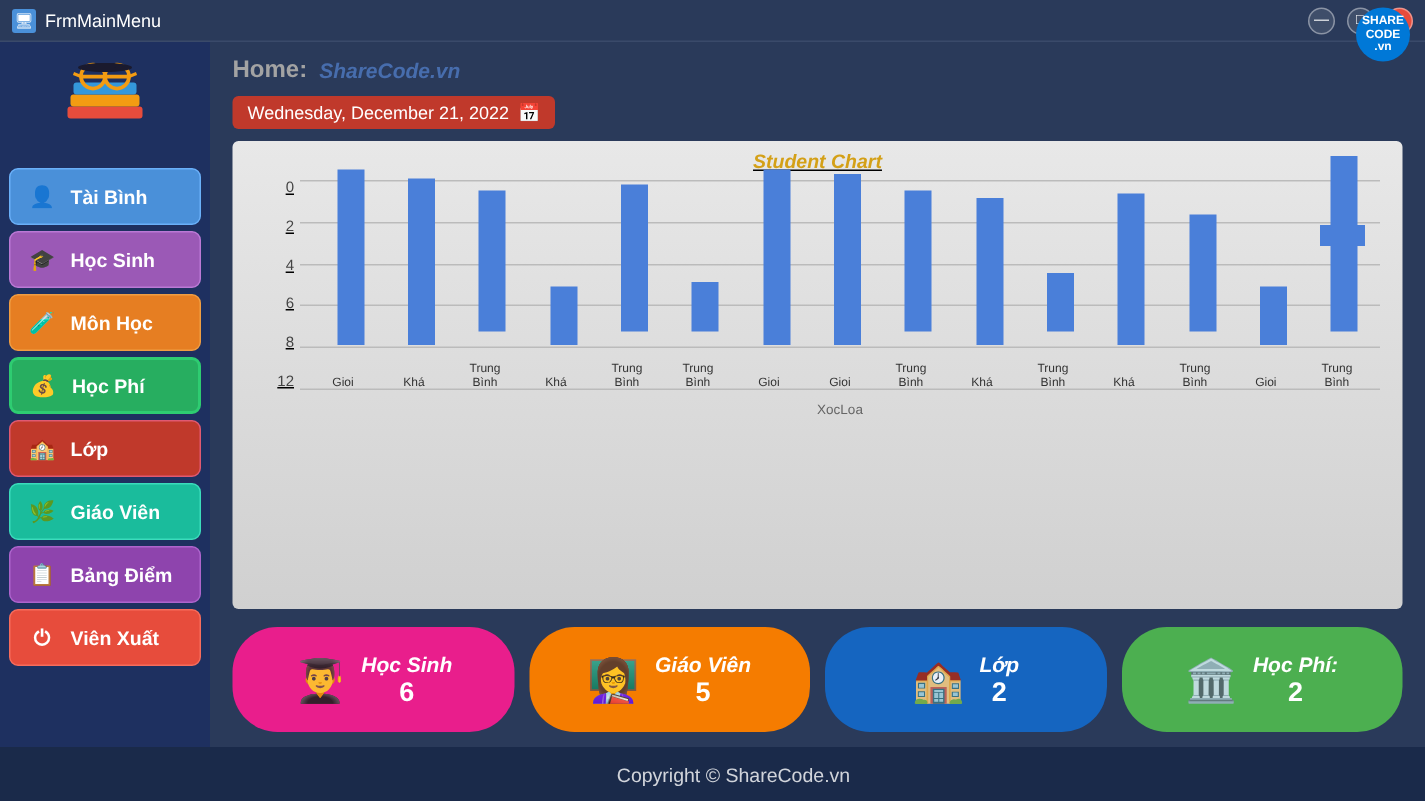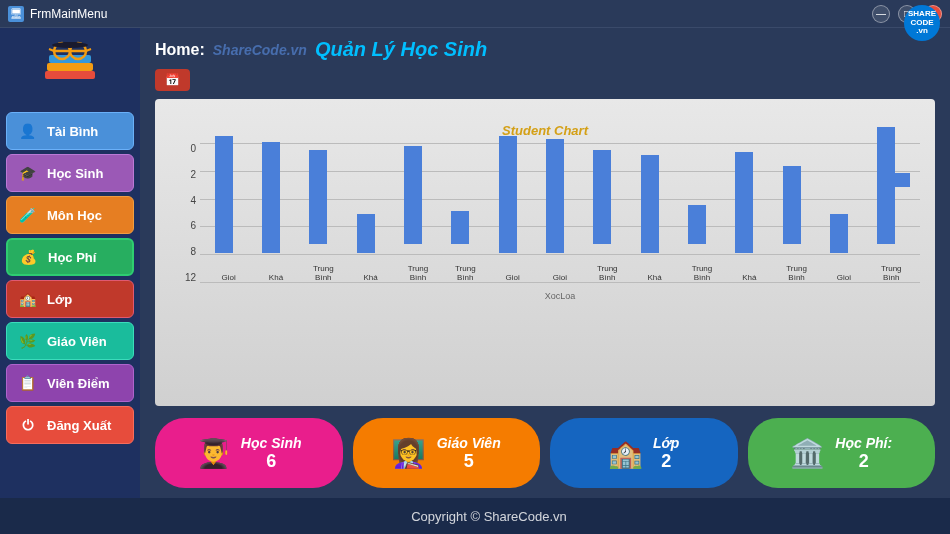--- a/index.html
+++ b/index.html
@@ -135,21 +135,21 @@
     }
 
     
     .content-header {
       display: flex;
       align-items: center;
       gap: 8px;
       margin-bottom: 8px;
     }
     .home-label {
-      color: #ffffff;
+      color: #a3a3a3;
       font-size: 16px;
       font-weight: 600;
     }
     .app-title {
       color: #00bfff;
       font-size: 20px;
       font-style: italic;
       font-weight: 700;
     }
     .date-box {
@@ -172,24 +172,25 @@
       font-size: 22px;
       font-style: italic;
       font-weight: 700;
       pointer-events: none;
     }
 
     
     .chart-container {
       background: linear-gradient(180deg, #e8e8e8 0%, #d0d0d0 100%);
       border-radius: 4px;
-      padding: 24px 15px 5px;
+      padding: 6px 15px 5px;
       flex: 1;
       position: relative;
       margin-bottom: 8px;
+      text-decoration: underline;
     }
     .chart-title {
       text-align: center;
       font-size: 13px;
       font-style: italic;
       font-weight: 700;
       color: #d4a017;
       margin-bottom: 5px;
     }
     .chart-area {
@@ -233,21 +234,21 @@
       right: 0;
       bottom: 20px;
       display: flex;
       align-items: flex-end;
       justify-content: space-around;
       padding: 0 5px;
     }
     .bar-group {
       display: flex;
       flex-direction: column;
-      align-items: flex-start;
+      align-items: flex-end;
       gap: 19px;
     }
     .bar {
       background: #4a7fd9;
       width: 18px;
       position: relative;
     }
     .bar-label {
       font-size: 8px;
       color: #333;
@@ -413,38 +414,38 @@
       <div class="sidebar-item lop">
         <span class="sidebar-icon">🏫</span>
         <span>Lớp</span>
       </div>
       <div class="sidebar-item giao-vien">
         <span class="sidebar-icon">🌿</span>
         <span>Giáo Viên</span>
       </div>
       <div class="sidebar-item bang-diem">
         <span class="sidebar-icon">📋</span>
-        <span>Viên Điểm</span>
+        <span>Bảng Điểm</span>
       </div>
       <div class="sidebar-item dang-xuat">
         <span class="sidebar-icon">⏻</span>
-        <span>Đăng Xuất</span>
+        <span>Viên Xuất</span>
       </div>
     </div>
   </div>
 
   <div class="content-area">
 
     <div class="content-header">
       <span class="home-label">Home:</span>
       <span style="color:rgba(100,160,255,0.5);font-size:14px;font-style:italic;font-weight:600;">ShareCode.vn</span>
-      <span class="app-title">Quản Lý Học Sinh</span>
     </div>
     <div style="margin-bottom:8px;">
       <div class="date-box" style="display:inline-flex;">
+        <span>Wednesday, December 21, 2022</span>
         <span>📅</span>
       </div>
     </div>
 
     <div class="sharecode-watermark">
       <span>ShareCode.vn</span>
     </div>
 
     <div class="chart-container">
       <div class="chart-title">Student Chart</div>

